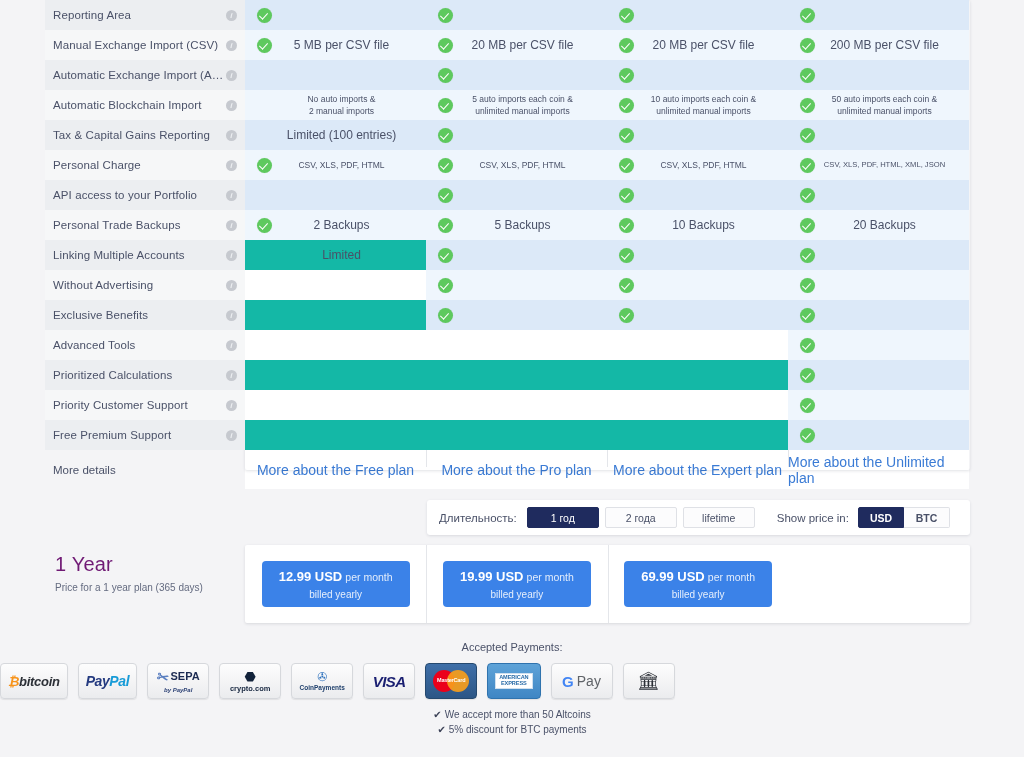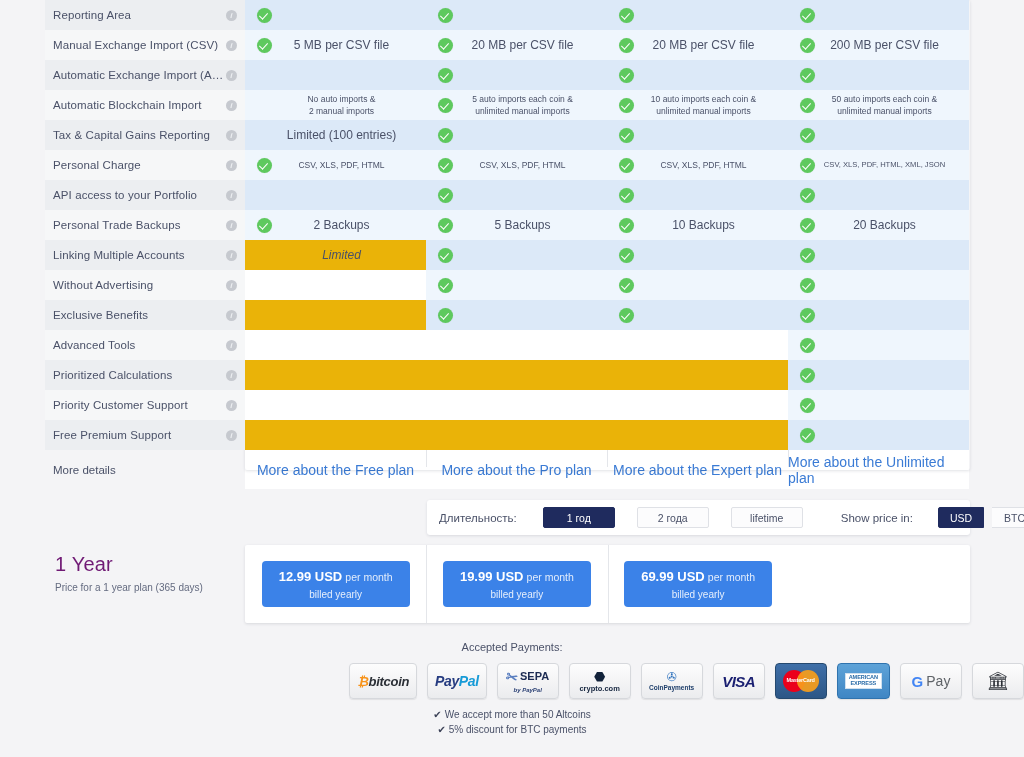--- a/index.html
+++ b/index.html
@@ -52,21 +52,21 @@
     background:#5ec95e; position:relative; display:block;
     box-shadow:0 0 0 .5px rgba(0,0,0,.04);
   }
   .tick:after {
     content:""; position:absolute; left:4px; top:3.5px;
     width:4px; height:7px; border:solid #fff;
     border-width:0 1.8px 1.8px 0; transform:rotate(43deg);
   }
 
   
-  .w-odd  { background:#eab308;font-style:italic; }
+  .w-odd  { background:#14b8a6; }
   .w-even { background:#ffffff; }
   .b-odd  { background:#dce9f8; }
   .b-even { background:#eff6fd; }
 
   
   .cards {
     position:absolute; left:200px; top:0; width:725px; height:470px;
     pointer-events:none;
   }
   .card-sep {
@@ -83,31 +83,31 @@
   .more-details-label {
     height:39px; display:flex; align-items:center; padding-left:8px;
     font-size:11.5px; color:#4a5168; background:#f4f4f6;
   }
 
   
   .toolbar {
     position:absolute; left:427px; top:500px; width:543px; height:35px;
     background:#fff; border-radius:3px;
     box-shadow:0 1px 3px rgba(40,50,70,.13);
-    display:flex; align-items:center; padding:0 12px; gap:16px;
+    display:flex; align-items:center; padding:0 12px; gap:0;
   }
   .tb-label { font-size:11.5px; color:#4a5168; margin-right:10px; white-space:nowrap; }
   .seg {
     height:21px; min-width:72px; padding:0 13px;
     display:flex; align-items:center; justify-content:center;
     font-size:10.5px; border:1px solid #dfe1e6; background:#fcfcfd;
     color:#4a5168; cursor:pointer; margin-right:6px; border-radius:2px;
   }
   .seg.active { background:#1f2b5e; border-color:#1f2b5e; color:#fff; }
-  .seg.curr { min-width:46px; padding:0 10px; margin-right:8px; }
+  .seg.curr { min-width:46px; padding:0 10px; margin-right:0;font-weight:bold; }
   .tb-label2 { font-size:11.5px; color:#4a5168; margin:0 9px 0 16px; white-space:nowrap; }
   .curr-group { display:flex; }
   .curr-group .seg.curr:first-child { border-top-right-radius:0; border-bottom-right-radius:0; }
   .curr-group .seg.curr:last-child { border-top-left-radius:0; border-bottom-left-radius:0; border-left:none; }
 
   
   .price-left { position:absolute; left:55px; top:553px; width:200px; }
   .price-left .yr { font-size:20px; color:#701a75; font-weight:400; letter-spacing:.2px; }
   .price-left .sub { font-size:10px; color:#646b80; margin-top:6px; }
 
@@ -129,21 +129,21 @@
   }
   .buy-btn .l1 { font-size:11px; }
   .buy-btn .l1 b { font-size:13px; font-weight:bold; }
   .buy-btn .l1 .per { font-size:10.5px; color:#e3edfc;margin-top:32px; }
   .buy-btn .l2 { font-size:10px; color:#e6effc; margin-top:5px; }
 
   
   .pay-title { position:absolute; left:0; top:641px; width:1024px; text-align:center; font-size:11px; color:#4a5168; }
   .pay-row {
     position:absolute; left:0; top:663px; width:1024px;
-    display:flex; justify-content:flex-end; align-items:center; gap:10px;
+    display:flex; justify-content:flex-start; align-items:center; gap:10px;
   }
   .pay {
     height:36px; min-width:52px; padding:0 7px;
     background:linear-gradient(#fdfdfd,#ebecee);
     border:1px solid #d6d8dc; border-radius:4px;
     display:flex; align-items:center; justify-content:center;
     box-shadow:0 1px 1px rgba(0,0,0,.08);
     font-size:9px; color:#333; overflow:hidden;
   }
   .pay.wide { min-width:62px; }

